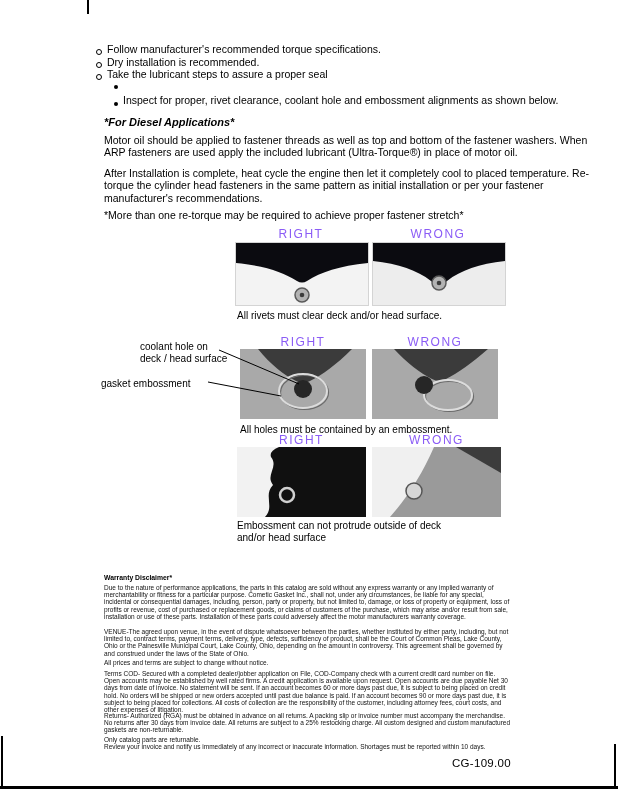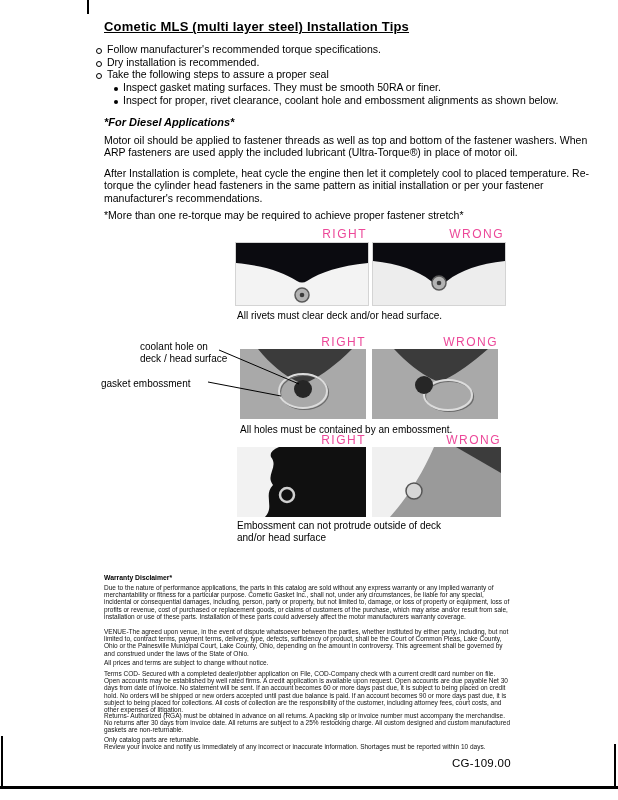--- a/index.html
+++ b/index.html
@@ -1,62 +1,60 @@
 <!DOCTYPE html>
 <html><head>
 <meta charset="utf-8">
 <style>
   html,body{margin:0;padding:0;background:#ffffff;}
   .page{position:relative;width:618px;height:800px;background:#ffffff;color:#000;
         font-family:"Liberation Sans", sans-serif;overflow:hidden;}
   .abs{position:absolute;}
   .mark{background:#000;}
   .title{font-size:13px;font-weight:bold;text-decoration:underline;letter-spacing:.2px;}
-  .bul{display:flex;align-items:center;font-size:10.5px;line-height:12px;}
+  .bul{display:flex;align-items:flex-end;font-size:10.5px;line-height:12px;}
   .mk-o{width:4px;height:4px;border:1px solid #000;border-radius:50%;margin:3.5px 5px 0 0;flex:none;}
   .mk-f{width:4px;height:4px;background:#000;border-radius:50%;margin:3.5px 5px 0 0;flex:none;}
   .h2{font-size:11px;font-weight:bold;font-style:italic;}
   .para{font-size:10.5px;line-height:12.3px;width:487px;}
-  .rw{font-size:12px;letter-spacing:1.5px;text-align:right;color:#ec4899;}
+  .rw{font-size:12px;letter-spacing:1.5px;text-align:center;color:#8b5cf6;}
   .fig svg{display:block;}
   .fr1{border:1px solid #d4d4d4;}
   .cap{font-size:10px;line-height:12px;}
   .lbl{font-size:10px;line-height:11.5px;}
   .legal{font-size:6.5px;line-height:7.2px;width:408px;color:#111;}
   .legal-h{font-size:6.8px;font-weight:bold;}
   .pagecode{font-size:11.5px;letter-spacing:.3px;}
   .overlay{pointer-events:none;}
 </style>
 </head>
 <body>
 
 <div class="page">
 
   <div class="abs mark" style="left:87px;top:0;width:2px;height:14px"></div>
   <div class="abs mark" style="left:1px;top:736px;width:2px;height:51px"></div>
   <div class="abs mark" style="left:614px;top:744px;width:2px;height:43px"></div>
   <div class="abs mark" style="left:0;top:786px;width:618px;height:3px"></div>
 
-  <div class="abs title" style="left:104px;top:19px">Cometic MLS (multi layer steel) Installation Tips</div>
 
   <div class="abs bul" style="left:96px;top:43px;width:480px">
     <span class="mk-o"></span>
     <span>Follow manufacturer's recommended torque specifications.</span>
   </div>
   <div class="abs bul" style="left:96px;top:56px;width:480px">
     <span class="mk-o"></span>
     <span>Dry installation is recommended.</span>
   </div>
   <div class="abs bul" style="left:96px;top:68px;width:480px">
     <span class="mk-o"></span>
-    <span>Take the following steps to assure a proper seal</span>
+    <span>Take the lubricant steps to assure a proper seal</span>
   </div>
   <div class="abs bul" style="left:114px;top:81px;width:470px">
     <span class="mk-f"></span>
-    <span>Inspect gasket mating surfaces.  They must be smooth 50RA or finer.</span>
   </div>
   <div class="abs bul" style="left:114px;top:94px;width:470px">
     <span class="mk-f"></span>
     <span>Inspect for proper, rivet clearance, coolant hole and embossment alignments as shown below.</span>
   </div>
 
   <div class="abs h2" style="left:104px;top:116px">*For Diesel Applications*</div>
   <div class="abs para" style="left:104px;top:134px">Motor oil should be applied to fastener threads as well as top and bottom of the fastener washers. When ARP fasteners are used apply the included lubricant (Ultra-Torque®) in place of motor oil.</div>
   <div class="abs para" style="left:104px;top:167px">After Installation is complete, heat cycle the engine then let it completely cool to placed temperature. Re-torque the cylinder head fasteners in the same pattern as initial installation or per your fastener manufacturer's recommendations.</div>
   <div class="abs para" style="left:104px;top:209px">*More than one re-torque may be required to achieve proper fastener stretch*</div>

